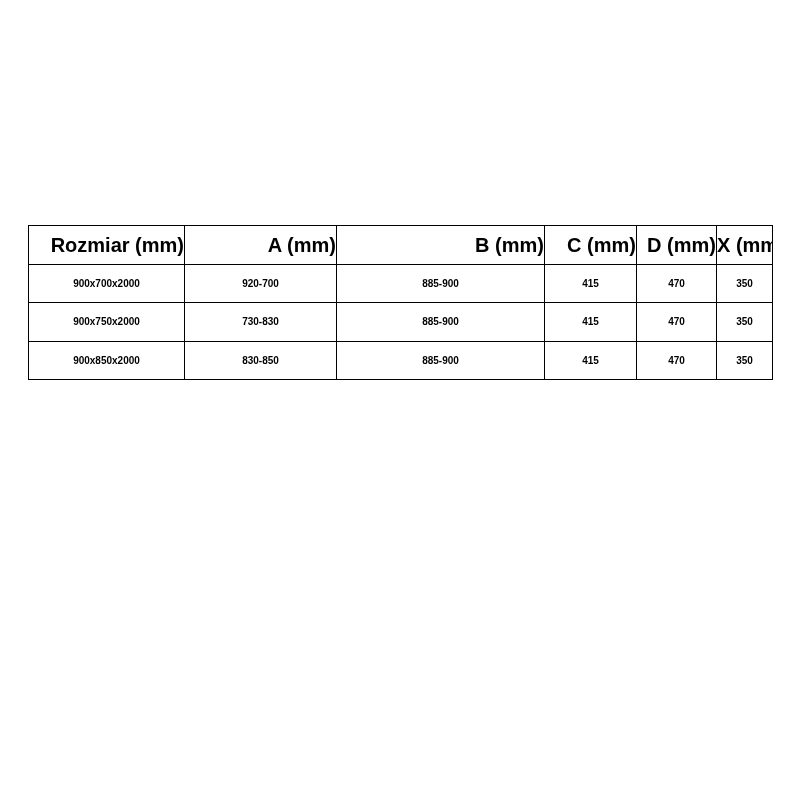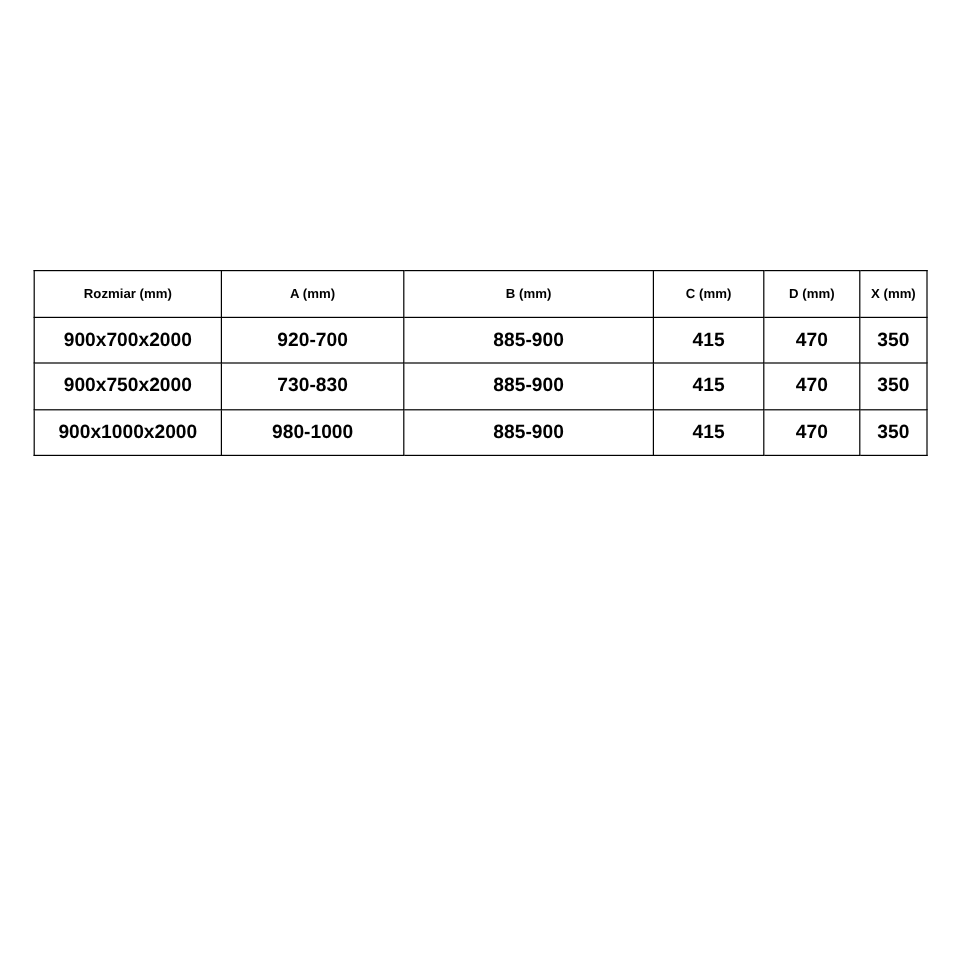--- a/index.html
+++ b/index.html
@@ -37,24 +37,25 @@
     vertical-align: middle;
     font-weight: bold;
     color: #000000;
     padding: 0;
     height: 37.6px;
     line-height: 1.1;
     overflow: hidden;
     white-space: nowrap;
   }
   table.spec th {
-    font-size: 11px;
+    font-size: 20px;
+    text-align: right;
   }
   table.spec td {
-    font-size: 16px;
+    font-size: 10px;
   }
   
   col.c0 { width: 156px; }
   col.c1 { width: 152px; }
   col.c2 { width: 208px; }
   col.c3 { width: 92px; }
   col.c4 { width: 80px; }
   col.c5 { width: 56px; }
 </style>
 </head>
@@ -92,22 +93,22 @@
         </tr>
         <tr>
           <td>900x750x2000</td>
           <td>730-830</td>
           <td>885-900</td>
           <td>415</td>
           <td>470</td>
           <td>350</td>
         </tr>
         <tr>
-          <td>900x1000x2000</td>
-          <td>980-1000</td>
+          <td>900x850x2000</td>
+          <td>830-850</td>
           <td>885-900</td>
           <td>415</td>
           <td>470</td>
           <td>350</td>
         </tr>
       </tbody>
     </table>
   </div>
 </div>
 

